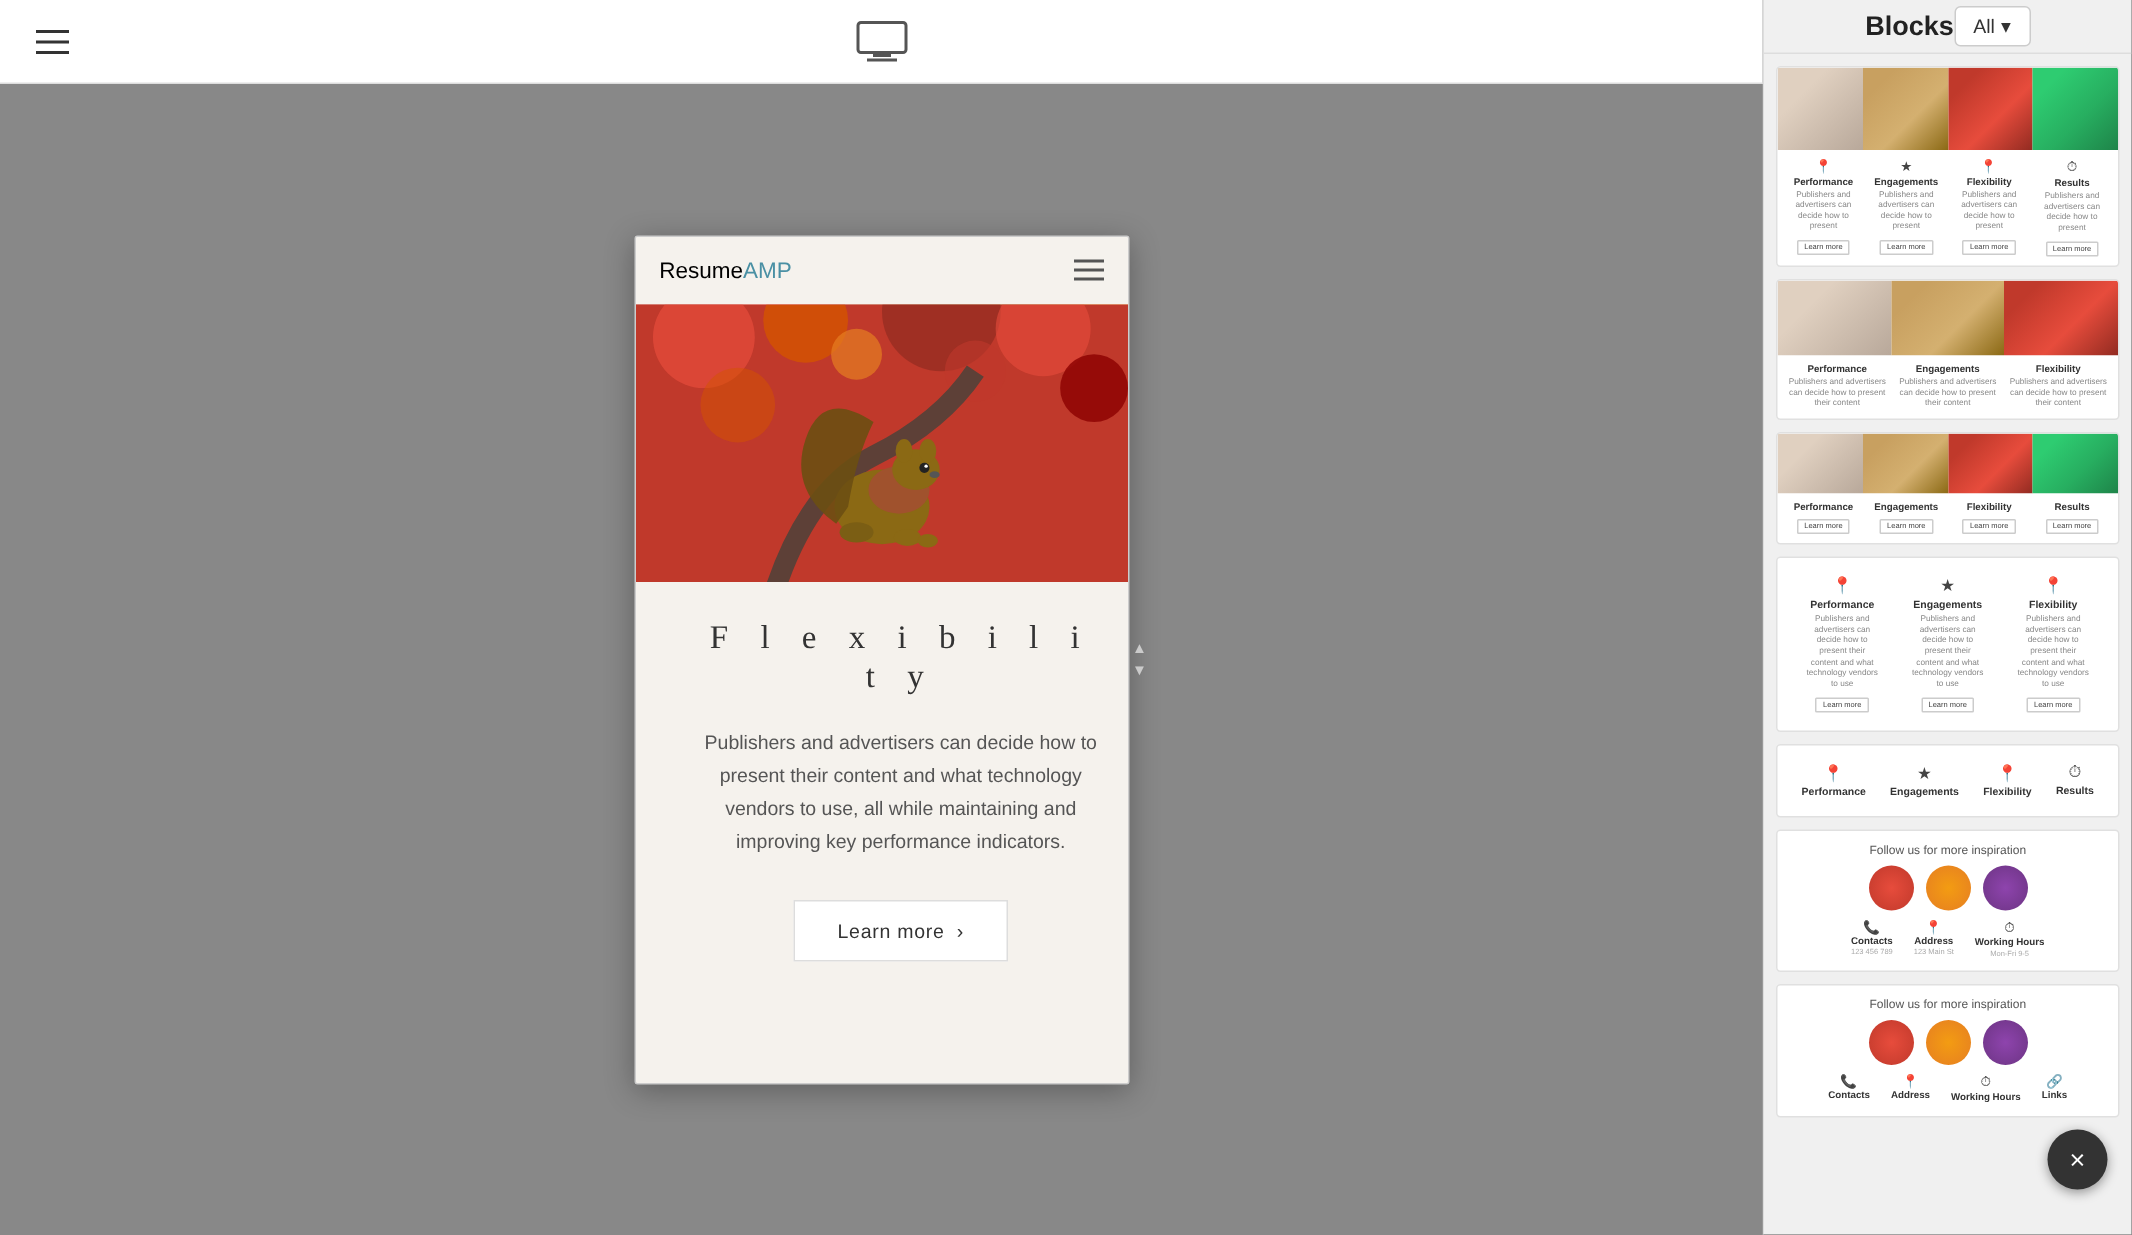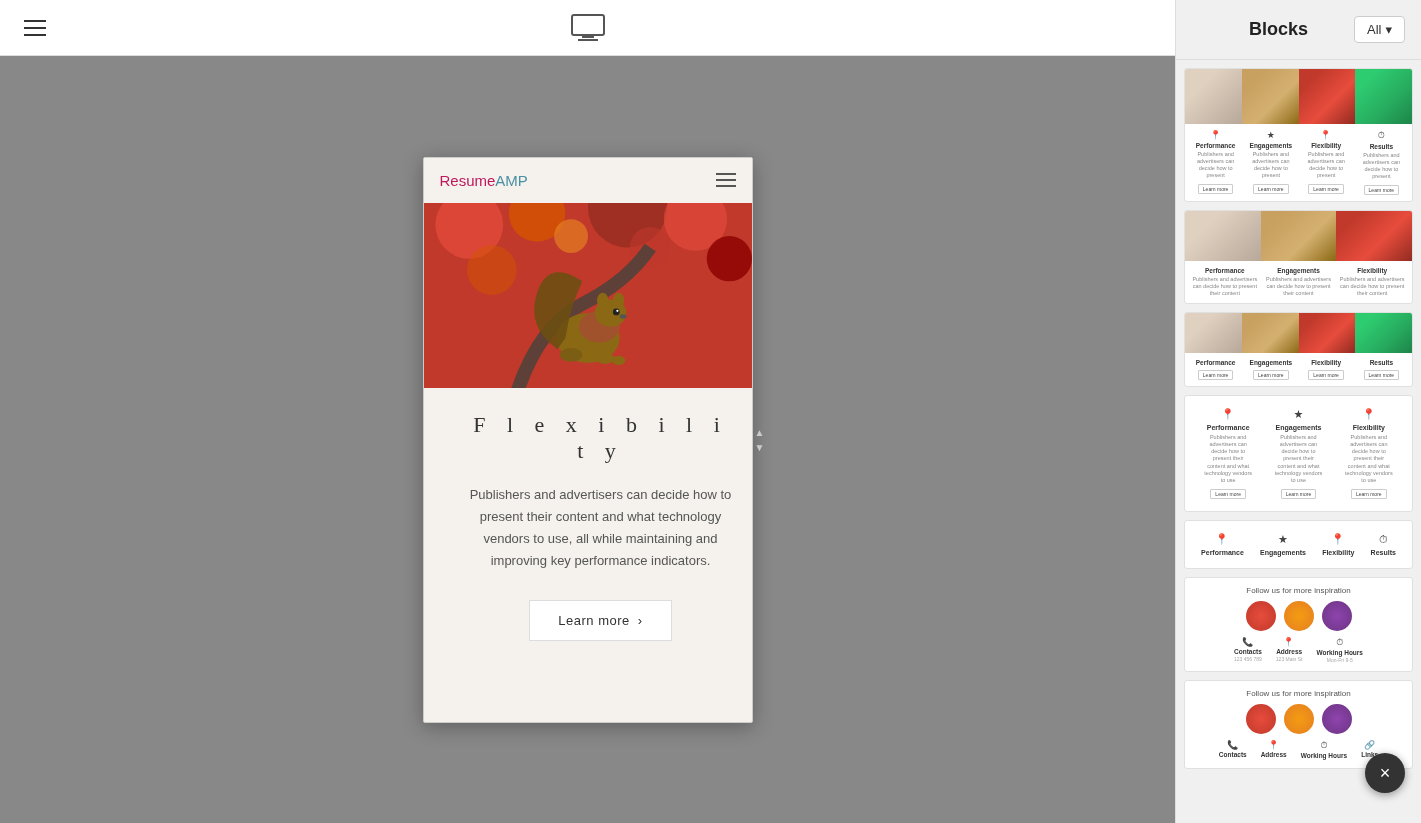--- a/index.html
+++ b/index.html
@@ -82,21 +82,21 @@
       display: flex;
       align-items: center;
       justify-content: space-between;
       padding: 14px 16px;
       background: #f5f2ed;
     }
     .mobile-logo {
       font-size: 15px;
       font-weight: 400;
     }
-    .mobile-logo span.resume { color: #be185d; }
+    .mobile-logo span.resume { color: #000000; }
     .mobile-logo span.amp { color: #4a90a4; }
     .mobile-menu-icon {
       display: flex;
       flex-direction: column;
       gap: 4px;
       cursor: pointer;
     }
     .mobile-menu-icon span {
       display: block;
       width: 20px;
@@ -152,25 +152,24 @@
       width: 246px;
       background: #f0f0f0;
       border-left: 1px solid #ddd;
       display: flex;
       flex-direction: column;
       overflow: hidden;
     }
     .sidebar-header {
       display: flex;
       align-items: center;
-      justify-content: flex-end;
-      padding: 16px 16px;
+      justify-content: center;
+      padding: 4px 16px;
       background: #f0f0f0;
       border-bottom: 1px solid #ddd;
-      gap: 46px;
     }
     .sidebar-title {
       font-size: 18px;
       font-weight: 600;
       color: #222;
     }
     .all-button {
       background: #fff;
       border: 1px solid #ccc;
       border-radius: 4px;

